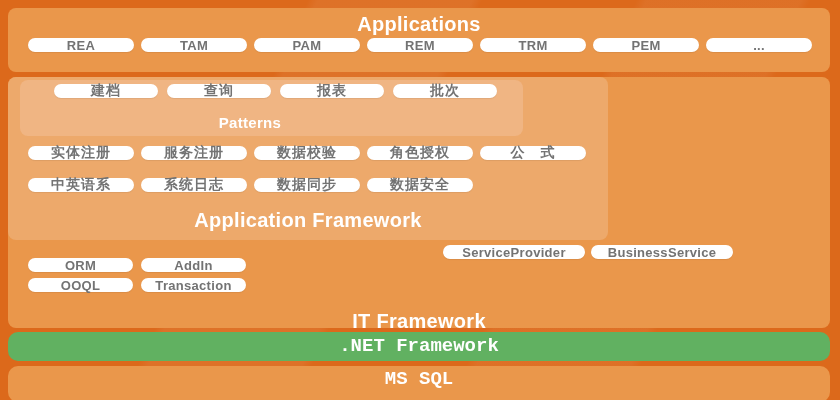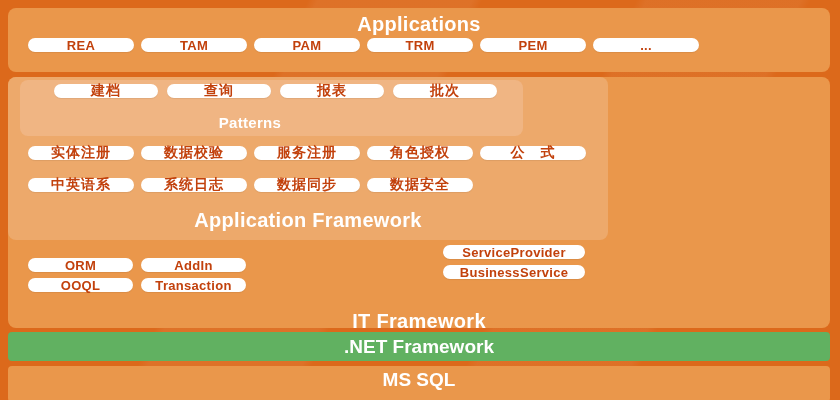--- a/index.html
+++ b/index.html
@@ -19,27 +19,27 @@
   .panel-lighter{background:#F0B583;}
   .sec-title{
     position:absolute;left:0;width:100%;text-align:center;
     color:#FFFFFF;font-weight:bold;font-size:20px;line-height:25px;
     letter-spacing:0.3px;
   }
   .btn-row{position:absolute;display:flex;}
   .pill{
     background:#FFFFFF;border-radius:7px;height:14px;
     display:flex;align-items:center;justify-content:center;
-    color:#c2410c;font-weight:bold;font-size:13px;letter-spacing:0.3px;
+    color:#737373;font-weight:bold;font-size:13px;letter-spacing:0.3px;
     box-shadow:0 1px 1px rgba(0,0,0,0.07);
   }
   .pill.cjk{font-size:14px;letter-spacing:1px;}
   .bar{
-    position:absolute;left:8px;width:822px;border-radius:4px;
-    text-align:center;color:#FFFFFF;font-weight:bold;font-size:19px;
+    position:absolute;left:8px;width:822px;border-radius:10px;
+    text-align:center;color:#FFFFFF;font-weight:bold;font-size:19px;font-family:Liberation Mono, monospace;
   }
   
   #apps-panel{left:8px;top:8px;width:822px;height:64px;}
   #apps-title{top:4px;}
   #apps-row{left:20px;top:30px;width:784px;gap:7px;}
   #apps-row .pill{width:106px;}
   
   #it-panel{left:8px;top:77px;width:822px;height:251px;}
   
   #appfw-panel{left:0;top:0;width:600px;height:163px;}
@@ -50,38 +50,39 @@
   #patterns-title{top:30px;width:460px;font-size:15px;}
   
   #appfw-row1{left:20px;top:69px;gap:7px;}
   #appfw-row2{left:20px;top:101px;gap:7px;}
   #appfw-row1 .pill,#appfw-row2 .pill{width:106px;}
   #appfw-title{top:131px;}
   
   #it-left-row1{left:20px;top:169px;gap:8px;margin-top:12px;}
   #it-left-row2{left:20px;top:201px;gap:8px;}
   #it-left-row1 .pill,#it-left-row2 .pill{width:105px;}
-  #it-right-col{left:435px;top:168px;flex-direction:column;gap:6px;}
+  #it-right-col{left:435px;top:168px;gap:6px;}
   #it-right-col .pill{width:142px;}
   #it-title{top:232px;}
   
   #dotnet-bar{top:332px;height:29px;line-height:29px;background:#61B161;}
   #mssql-bar{top:366px;height:36px;line-height:27px;background:#EA974B;}
 </style>
 </head>
 <body>
 
 <div class="canvas">
 
   <div id="apps-panel" class="panel panel-mid">
     <div id="apps-title" class="sec-title">Applications</div>
     <div id="apps-row" class="btn-row">
       <div class="pill">REA</div>
       <div class="pill">TAM</div>
       <div class="pill">PAM</div>
+      <div class="pill">REM</div>
       <div class="pill">TRM</div>
       <div class="pill">PEM</div>
       <div class="pill">...</div>
     </div>
   </div>
 
   <div id="it-panel" class="panel panel-mid">
 
     <div id="appfw-panel" class="panel panel-light">
 
@@ -90,22 +91,22 @@
           <div class="pill cjk">建档</div>
           <div class="pill cjk">查询</div>
           <div class="pill cjk">报表</div>
           <div class="pill cjk">批次</div>
         </div>
         <div id="patterns-title" class="sec-title">Patterns</div>
       </div>
 
       <div id="appfw-row1" class="btn-row">
         <div class="pill cjk">实体注册</div>
+        <div class="pill cjk">服务注册</div>
         <div class="pill cjk">数据校验</div>
-        <div class="pill cjk">服务注册</div>
         <div class="pill cjk">角色授权</div>
         <div class="pill cjk">公　式</div>
       </div>
       <div id="appfw-row2" class="btn-row">
         <div class="pill cjk">中英语系</div>
         <div class="pill cjk">系统日志</div>
         <div class="pill cjk">数据同步</div>
         <div class="pill cjk">数据安全</div>
       </div>
       <div id="appfw-title" class="sec-title">Application Framework</div>

